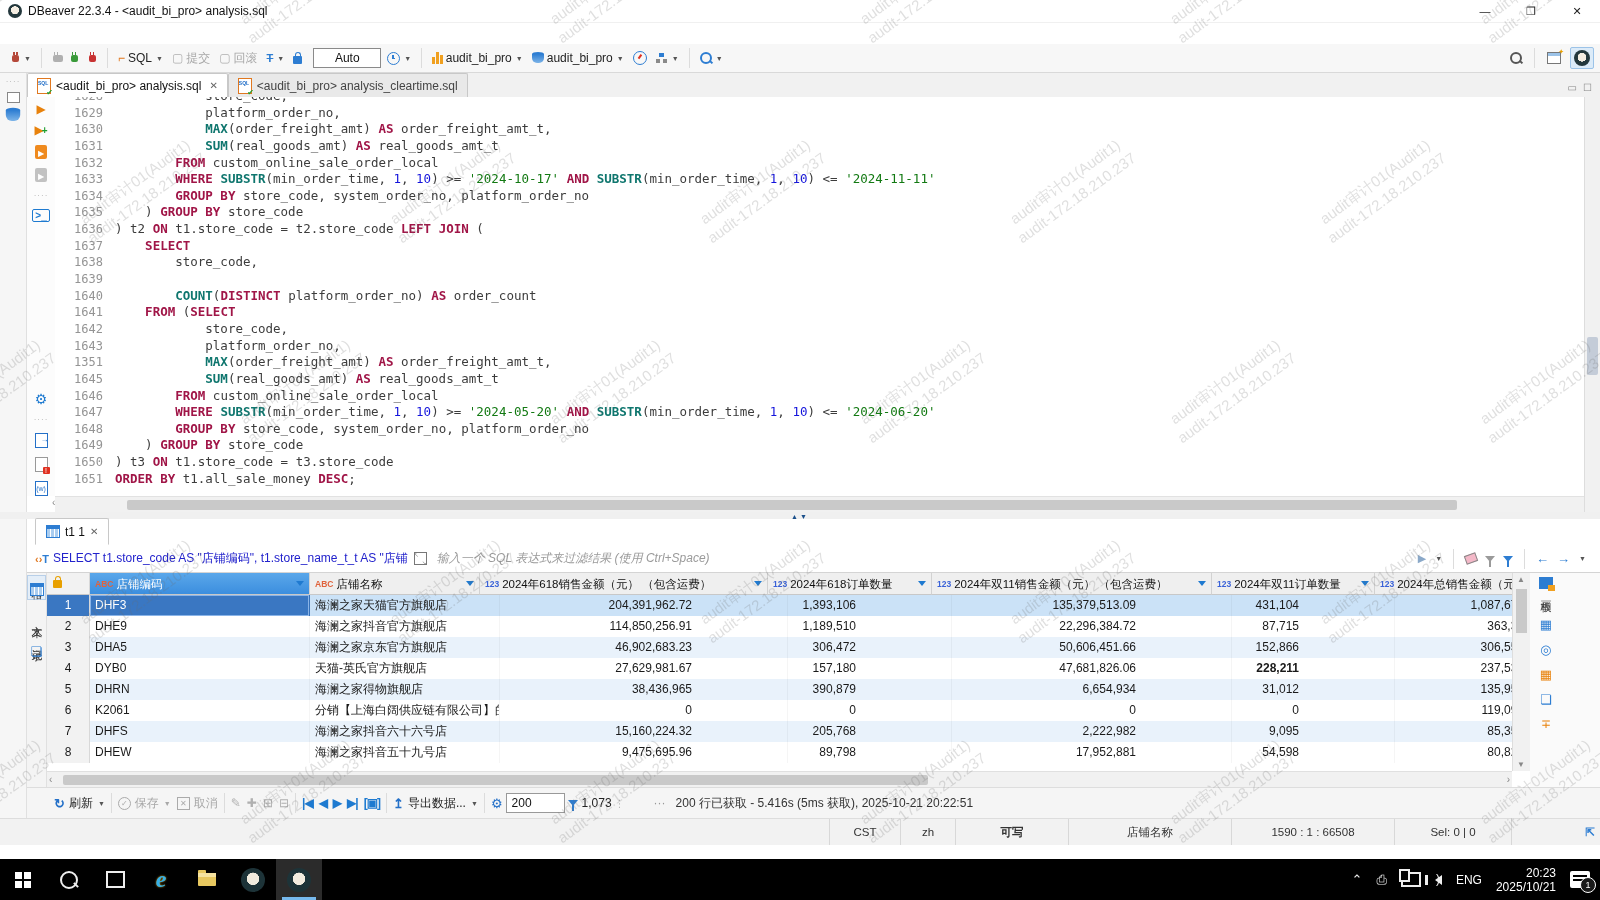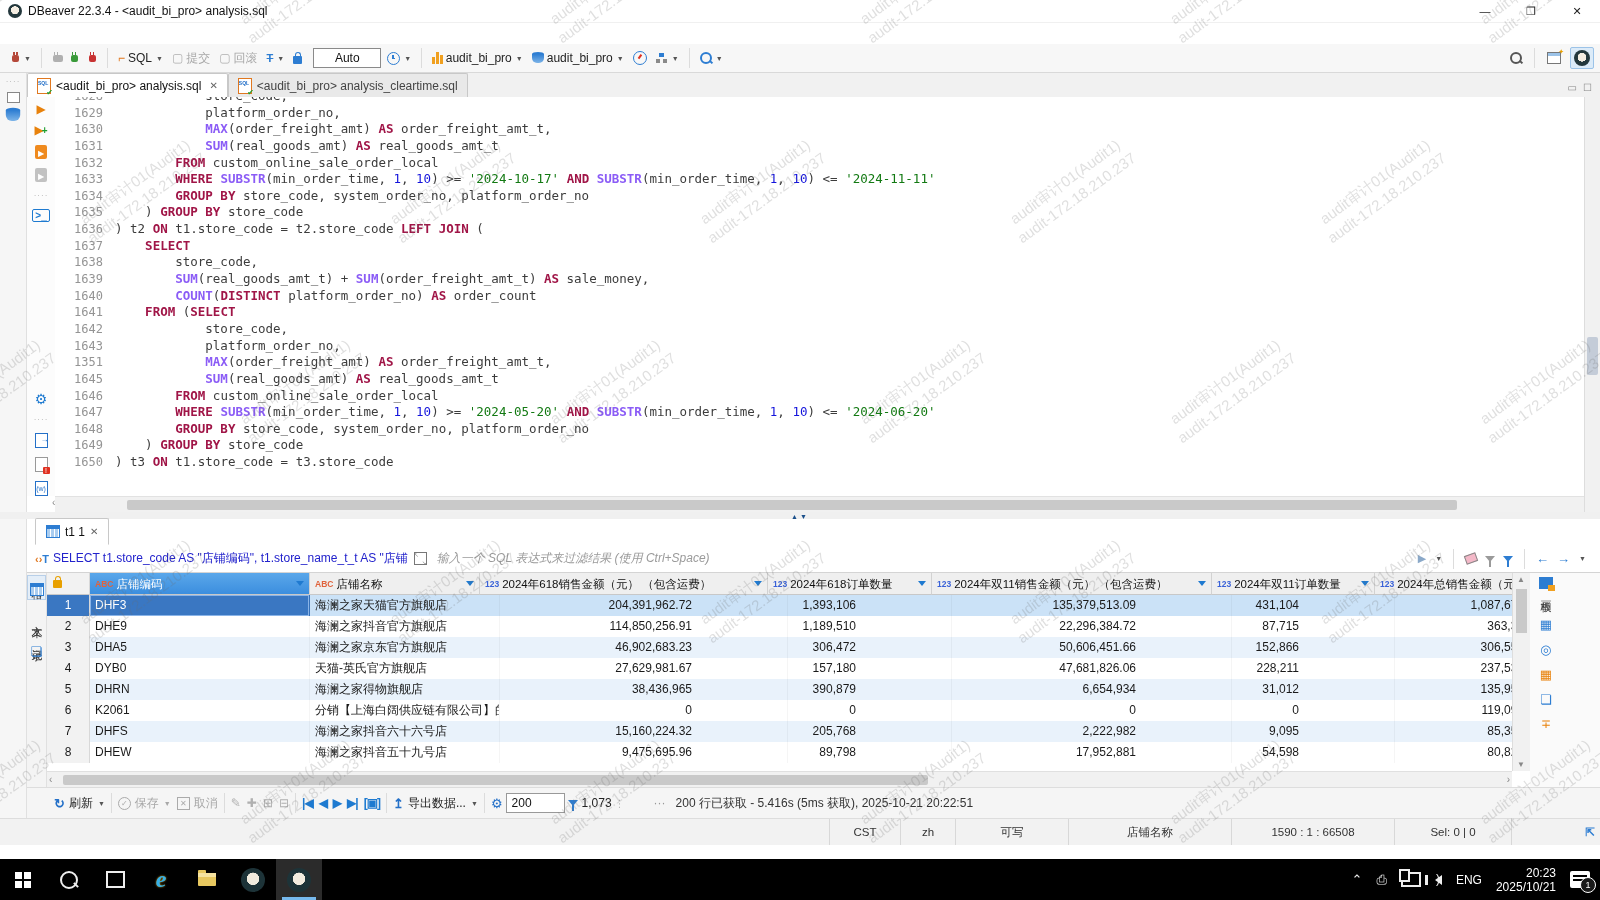--- a/index.html
+++ b/index.html
@@ -102,21 +102,21 @@
   .etab{display:flex;align-items:center;gap:5px;height:23px;padding:0 9px;border:1px solid #c8c8c8;border-bottom:none;background:#e9e9e9;color:#444;font-size:12px;border-radius:2px 2px 0 0;}
   .etab.active{background:#fff;color:#111;}
   .etab .close{color:#666;font-size:10px;margin-left:3px;}
   .tabbar-right{margin-left:auto;display:flex;gap:6px;padding:0 8px 4px 0;color:#888;font-size:10px;}
   
   .codearea{position:absolute;left:55px;top:97px;width:1529px;height:399px;background:#fff;overflow:hidden;font-family:"DejaVu Sans Mono","Liberation Mono",monospace;font-size:12.5px;}
   .codeinner{position:relative;top:-9px;}
   .cline{display:flex;height:16.65px;line-height:16.65px;white-space:pre;}
   .lno{width:48px;flex:0 0 auto;text-align:right;color:#949494;padding-right:12px;font-size:12px;}
   .tk-k{color:#a01547;font-weight:bold;}
-  .tk-f{color:#8b5cf6;font-weight:bold;}
+  .tk-f{color:#0f766e;font-weight:bold;}
   .tk-s{color:#127912;}
   .tk-n{color:#1414dc;}
   .tk-p{color:#3c3c3c;}
   .editor-vscroll{position:absolute;left:1584px;top:97px;width:16px;height:415px;background:#f1f1f1;border-left:1px solid #ddd;box-sizing:border-box;}
   .editor-vthumb{position:absolute;left:2px;top:240px;width:11px;height:38px;background:#c4ccd8;border-radius:2px;}
   .editor-hscroll{position:absolute;left:55px;top:496px;width:1529px;height:16px;background:#f1f1f1;border-top:1px solid #e2e2e2;box-sizing:border-box;}
   .ehs-arrow{position:absolute;left:52px;top:1px;color:#888;font-size:10px;}
   .editor-hthumb{position:absolute;left:72px;top:3px;width:1330px;height:10px;background:#c9c9c9;border-radius:2px;}
   
   .splitter{position:absolute;left:0;top:512px;width:1600px;height:7px;background:#f0f0f0;text-align:center;line-height:6px;}
@@ -377,32 +377,33 @@
         <div class="cline"><span class="lno">1629</span><span><span class="tk-p">            platform_order_no,</span></span></div>
         <div class="cline"><span class="lno">1630</span><span><span class="tk-p">            </span><span class="tk-f">MAX</span><span class="tk-p">(order_freight_amt) </span><span class="tk-k">AS</span><span class="tk-p"> order_freight_amt_t,</span></span></div>
         <div class="cline"><span class="lno">1631</span><span><span class="tk-p">            </span><span class="tk-f">SUM</span><span class="tk-p">(real_goods_amt) </span><span class="tk-k">AS</span><span class="tk-p"> real_goods_amt_t</span></span></div>
         <div class="cline"><span class="lno">1632</span><span><span class="tk-p">        </span><span class="tk-k">FROM</span><span class="tk-p"> custom_online_sale_order_local</span></span></div>
         <div class="cline"><span class="lno">1633</span><span><span class="tk-p">        </span><span class="tk-k">WHERE</span><span class="tk-p"> </span><span class="tk-f">SUBSTR</span><span class="tk-p">(min_order_time, </span><span class="tk-n">1</span><span class="tk-p">, </span><span class="tk-n">10</span><span class="tk-p">) &gt;= </span><span class="tk-s">'2024-10-17'</span><span class="tk-p"> </span><span class="tk-k">AND</span><span class="tk-p"> </span><span class="tk-f">SUBSTR</span><span class="tk-p">(min_order_time, </span><span class="tk-n">1</span><span class="tk-p">, </span><span class="tk-n">10</span><span class="tk-p">) &lt;= </span><span class="tk-s">'2024-11-11'</span></span></div>
         <div class="cline"><span class="lno">1634</span><span><span class="tk-p">        </span><span class="tk-k">GROUP BY</span><span class="tk-p"> store_code, system_order_no, platform_order_no</span></span></div>
         <div class="cline"><span class="lno">1635</span><span><span class="tk-p">    ) </span><span class="tk-k">GROUP BY</span><span class="tk-p"> store_code</span></span></div>
         <div class="cline"><span class="lno">1636</span><span><span class="tk-p">) t2 </span><span class="tk-k">ON</span><span class="tk-p"> t1.store_code = t2.store_code </span><span class="tk-k">LEFT JOIN</span><span class="tk-p"> (</span></span></div>
         <div class="cline"><span class="lno">1637</span><span><span class="tk-p">    </span><span class="tk-k">SELECT</span></span></div>
         <div class="cline"><span class="lno">1638</span><span><span class="tk-p">        store_code,</span></span></div>
-        <div class="cline"><span class="lno">1639</span><span><span class="tk-p">        </span><span class="tk-f">SUM</span><span class="tk-p">(real_goods_amt_t) + </span><span class="tk-f">SUM</span><span class="tk-p">(order_freight_amt_t) </span><span class="tk-k">AS</span><span class="tk-p"> sale_money,</span></span></div>
+        <div class="cline"><span class="lno">1639</span></div>
         <div class="cline"><span class="lno">1640</span><span><span class="tk-p">        </span><span class="tk-f">COUNT</span><span class="tk-p">(</span><span class="tk-k">DISTINCT</span><span class="tk-p"> platform_order_no) </span><span class="tk-k">AS</span><span class="tk-p"> order_count</span></span></div>
         <div class="cline"><span class="lno">1641</span><span><span class="tk-p">    </span><span class="tk-k">FROM</span><span class="tk-p"> (</span><span class="tk-k">SELECT</span></span></div>
         <div class="cline"><span class="lno">1642</span><span><span class="tk-p">            store_code,</span></span></div>
         <div class="cline"><span class="lno">1643</span><span><span class="tk-p">            platform_order_no,</span></span></div>
         <div class="cline"><span class="lno">1351</span><span><span class="tk-p">            </span><span class="tk-f">MAX</span><span class="tk-p">(order_freight_amt) </span><span class="tk-k">AS</span><span class="tk-p"> order_freight_amt_t,</span></span></div>
         <div class="cline"><span class="lno">1645</span><span><span class="tk-p">            </span><span class="tk-f">SUM</span><span class="tk-p">(real_goods_amt) </span><span class="tk-k">AS</span><span class="tk-p"> real_goods_amt_t</span></span></div>
         <div class="cline"><span class="lno">1646</span><span><span class="tk-p">        </span><span class="tk-k">FROM</span><span class="tk-p"> custom_online_sale_order_local</span></span></div>
         <div class="cline"><span class="lno">1647</span><span><span class="tk-p">        </span><span class="tk-k">WHERE</span><span class="tk-p"> </span><span class="tk-f">SUBSTR</span><span class="tk-p">(min_order_time, </span><span class="tk-n">1</span><span class="tk-p">, </span><span class="tk-n">10</span><span class="tk-p">) &gt;= </span><span class="tk-s">'2024-05-20'</span><span class="tk-p"> </span><span class="tk-k">AND</span><span class="tk-p"> </span><span class="tk-f">SUBSTR</span><span class="tk-p">(min_order_time, </span><span class="tk-n">1</span><span class="tk-p">, </span><span class="tk-n">10</span><span class="tk-p">) &lt;= </span><span class="tk-s">'2024-06-20'</span></span></div>
         <div class="cline"><span class="lno">1648</span><span><span class="tk-p">        </span><span class="tk-k">GROUP BY</span><span class="tk-p"> store_code, system_order_no, platform_order_no</span></span></div>
         <div class="cline"><span class="lno">1649</span><span><span class="tk-p">    ) </span><span class="tk-k">GROUP BY</span><span class="tk-p"> store_code</span></span></div>
         <div class="cline"><span class="lno">1650</span><span><span class="tk-p">) t3 </span><span class="tk-k">ON</span><span class="tk-p"> t1.store_code = t3.store_code</span></span></div>
+        <div class="cline"><span class="lno">1651</span><span><span class="tk-k">ORDER BY</span><span class="tk-p"> t1.all_sale_money </span><span class="tk-k">DESC</span><span class="tk-p">;</span></span></div>
       </div>
   </div>
   <div class="editor-vscroll">
       <div class="editor-vthumb"></div>
     </div>
   <div class="editor-hscroll">
       <div class="editor-hthumb"></div>
     </div>
   <span class="ehs-arrow" style="top:497px;position:absolute;">‹</span>
 
@@ -494,21 +495,21 @@
           <div class="gcell num" style="width: 163px; padding-right: 95px;">152,866</div>
           <div class="gcell num" style="width: 270px; padding-right: 140px;">306,553</div>
         </div>
         <div class="gridrow">
           <div class="gcell rownum">4</div>
           <div class="gcell" style="width: 220px;">DYB0</div>
           <div class="gcell" style="width: 190px;">天猫-英氏官方旗舰店</div>
           <div class="gcell num" style="width: 288px; padding-right: 95px;">27,629,981.67</div>
           <div class="gcell num" style="width: 164px; padding-right: 95px;">157,180</div>
           <div class="gcell num" style="width: 280px; padding-right: 95px;">47,681,826.06</div>
-          <div class="gcell num" style="width: 163px; padding-right: 95px;">228,211</div>
+          <div class="gcell num" style="width: 163px; padding-right: 95px; font-weight: bold;">228,211</div>
           <div class="gcell num" style="width: 270px; padding-right: 140px;">237,530</div>
         </div>
         <div class="gridrow">
           <div class="gcell rownum">5</div>
           <div class="gcell" style="width: 220px;">DHRN</div>
           <div class="gcell" style="width: 190px;">海澜之家得物旗舰店</div>
           <div class="gcell num" style="width: 288px; padding-right: 95px;">38,436,965</div>
           <div class="gcell num" style="width: 164px; padding-right: 95px;">390,879</div>
           <div class="gcell num" style="width: 280px; padding-right: 95px;">6,654,934</div>
           <div class="gcell num" style="width: 163px; padding-right: 95px;">31,012</div>
@@ -626,21 +627,21 @@
     <span class="rstatus">
       <span class="dots">···</span>
       <span>200 行已获取 - 5.416s (5ms 获取), 2025-10-21 20:22:51</span>
     </span>
   </div>
 
   <div class="statusbar" id="status-bar">
     <div class="sspacer"></div>
   <div class="sseg" style="min-width: 50px;">CST</div>
       <div class="sseg" style="min-width: 34px;">zh</div>
-      <div class="sseg" style="min-width: 92px;">可写</div>
+      <div class="sseg" style="min-width: 92px; font-weight: bold;">可写</div>
       <div class="sseg" style="min-width: 142px;">店铺名称</div>
       <div class="sseg" style="min-width: 142px;">1590 : 1 : 66508</div>
       <div class="sseg" style="min-width: 96px;">Sel: 0 | 0</div>
       <div class="sseg" style="width: 48px;"></div>
       <div class="sbar-right-ico">⇱</div>
     </div>
   <div class="white-gap"></div>
 
   <div class="taskbar">
     <div class="tb-ico">

